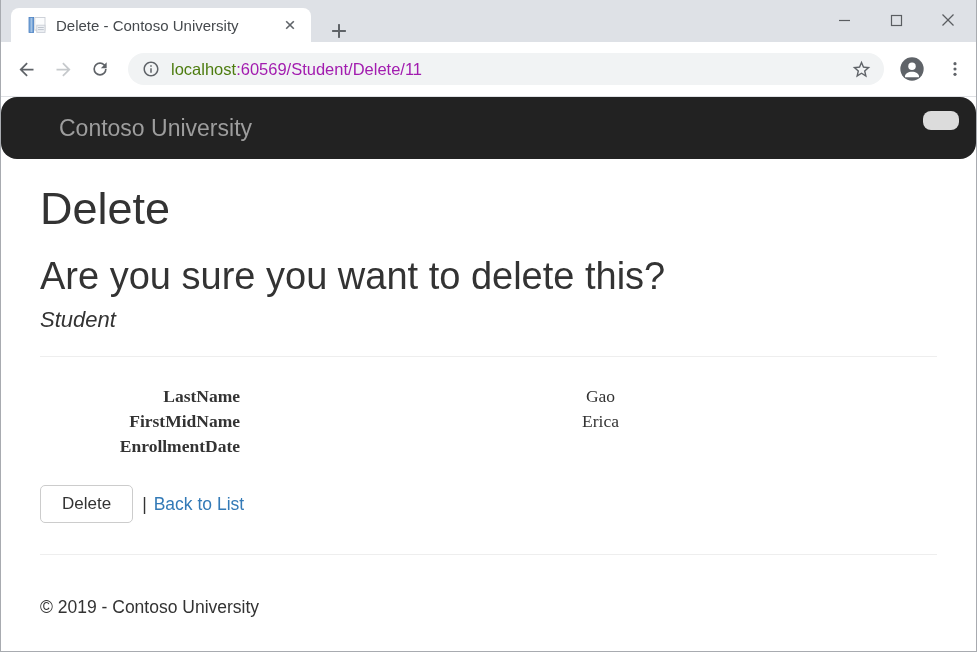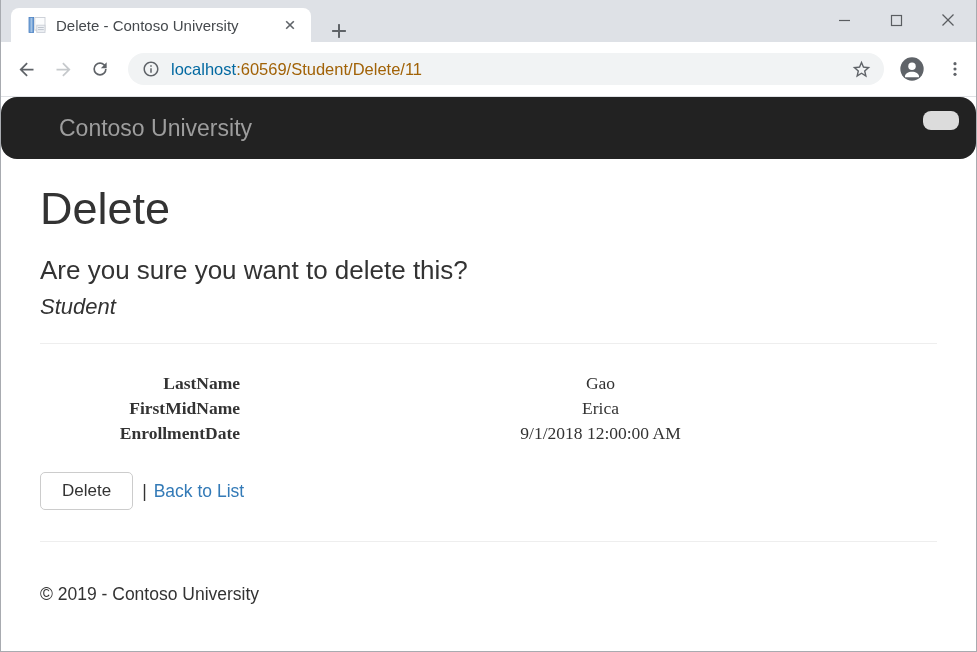--- a/index.html
+++ b/index.html
@@ -48,22 +48,22 @@
   }
   .omnibox{
     flex:1; height:32px; background:#f1f3f4; border-radius:16px;
     margin-left:8px; margin-right:12px; display:flex; align-items:center;
     padding:0 10px; cursor:text;
   }
   .page-info-btn{ width:26px; height:26px; display:flex; align-items:center;
     justify-content:center; border-radius:50%; cursor:pointer; flex:0 0 auto; }
   .url-text{ margin-left:7px; font-size:16.5px; white-space:nowrap; flex:1;
     overflow:hidden; }
-  .url-host{ color:#0369a1; }
-  .url-path{ color:#a16207;text-align:right; }
+  .url-host{ color:#4d7c0f; }
+  .url-path{ color:#a21caf;text-align:right; }
   .star-btn{ width:26px; height:26px; display:flex; align-items:center;
     justify-content:center; cursor:pointer; flex:0 0 auto; }
   .avatar-btn{ width:32px; height:32px; margin-right:14px; cursor:pointer;
     display:flex; align-items:center; justify-content:center; }
   .menu-btn{ width:26px; height:32px; display:flex; align-items:center;
     justify-content:center; cursor:pointer; }
 
   
   .navbar{ height:62px; background:#222222; position:relative;border-radius:16px; }
   .navbar-brand{
@@ -72,21 +72,21 @@
   }
   .navbar-toggle{
     position:absolute; right:17px; top:14px; width:36px; height:19px;
     background:#dcdcdc; border-radius:8px; border:none; cursor:pointer;
   }
 
   
   .content{ padding:0 39px; color:#333; }
   .page-title{ font-size:45px; font-weight:500; line-height:1.1;
     margin-top:25px; color:#333; }
-  .confirm-heading{ font-size:26px; font-weight:500; line-height:1.1;
+  .confirm-heading{ font-size:38px; font-weight:500; line-height:1.1;
     margin-top:22px; color:#333; }
   .entity-name{ font-size:22px; font-weight:500; line-height:1.1;
     margin-top:11px; color:#333;font-style:italic; }
   .rule{ border:0; border-top:1px solid #eeeeee; margin:24px 0 0; }
 
   .details{ margin-top:27px; font-size:17.5px; }
   .detail-row{ display:grid; grid-template-columns:200px 1fr;
     column-gap:24px; line-height:25px;font-family:Liberation Serif, serif; }
   .field-label{ font-weight:bold; text-align:right; }
   .field-value{ text-align:center; }
@@ -216,21 +216,20 @@
       <div class="detail-row">
         <span class="field-label">LastName</span>
         <span class="field-value">Gao</span>
       </div>
       <div class="detail-row">
         <span class="field-label">FirstMidName</span>
         <span class="field-value">Erica</span>
       </div>
       <div class="detail-row">
         <span class="field-label">EnrollmentDate</span>
-        <span class="field-value">9/1/2018 12:00:00 AM</span>
       </div>
     </div>
 
     <div class="actions">
       <button class="btn-delete">Delete</button>
       <span class="action-separator">|</span>
       <a class="back-link">Back to List</a>
     </div>
 
     <hr class="footer-rule">

